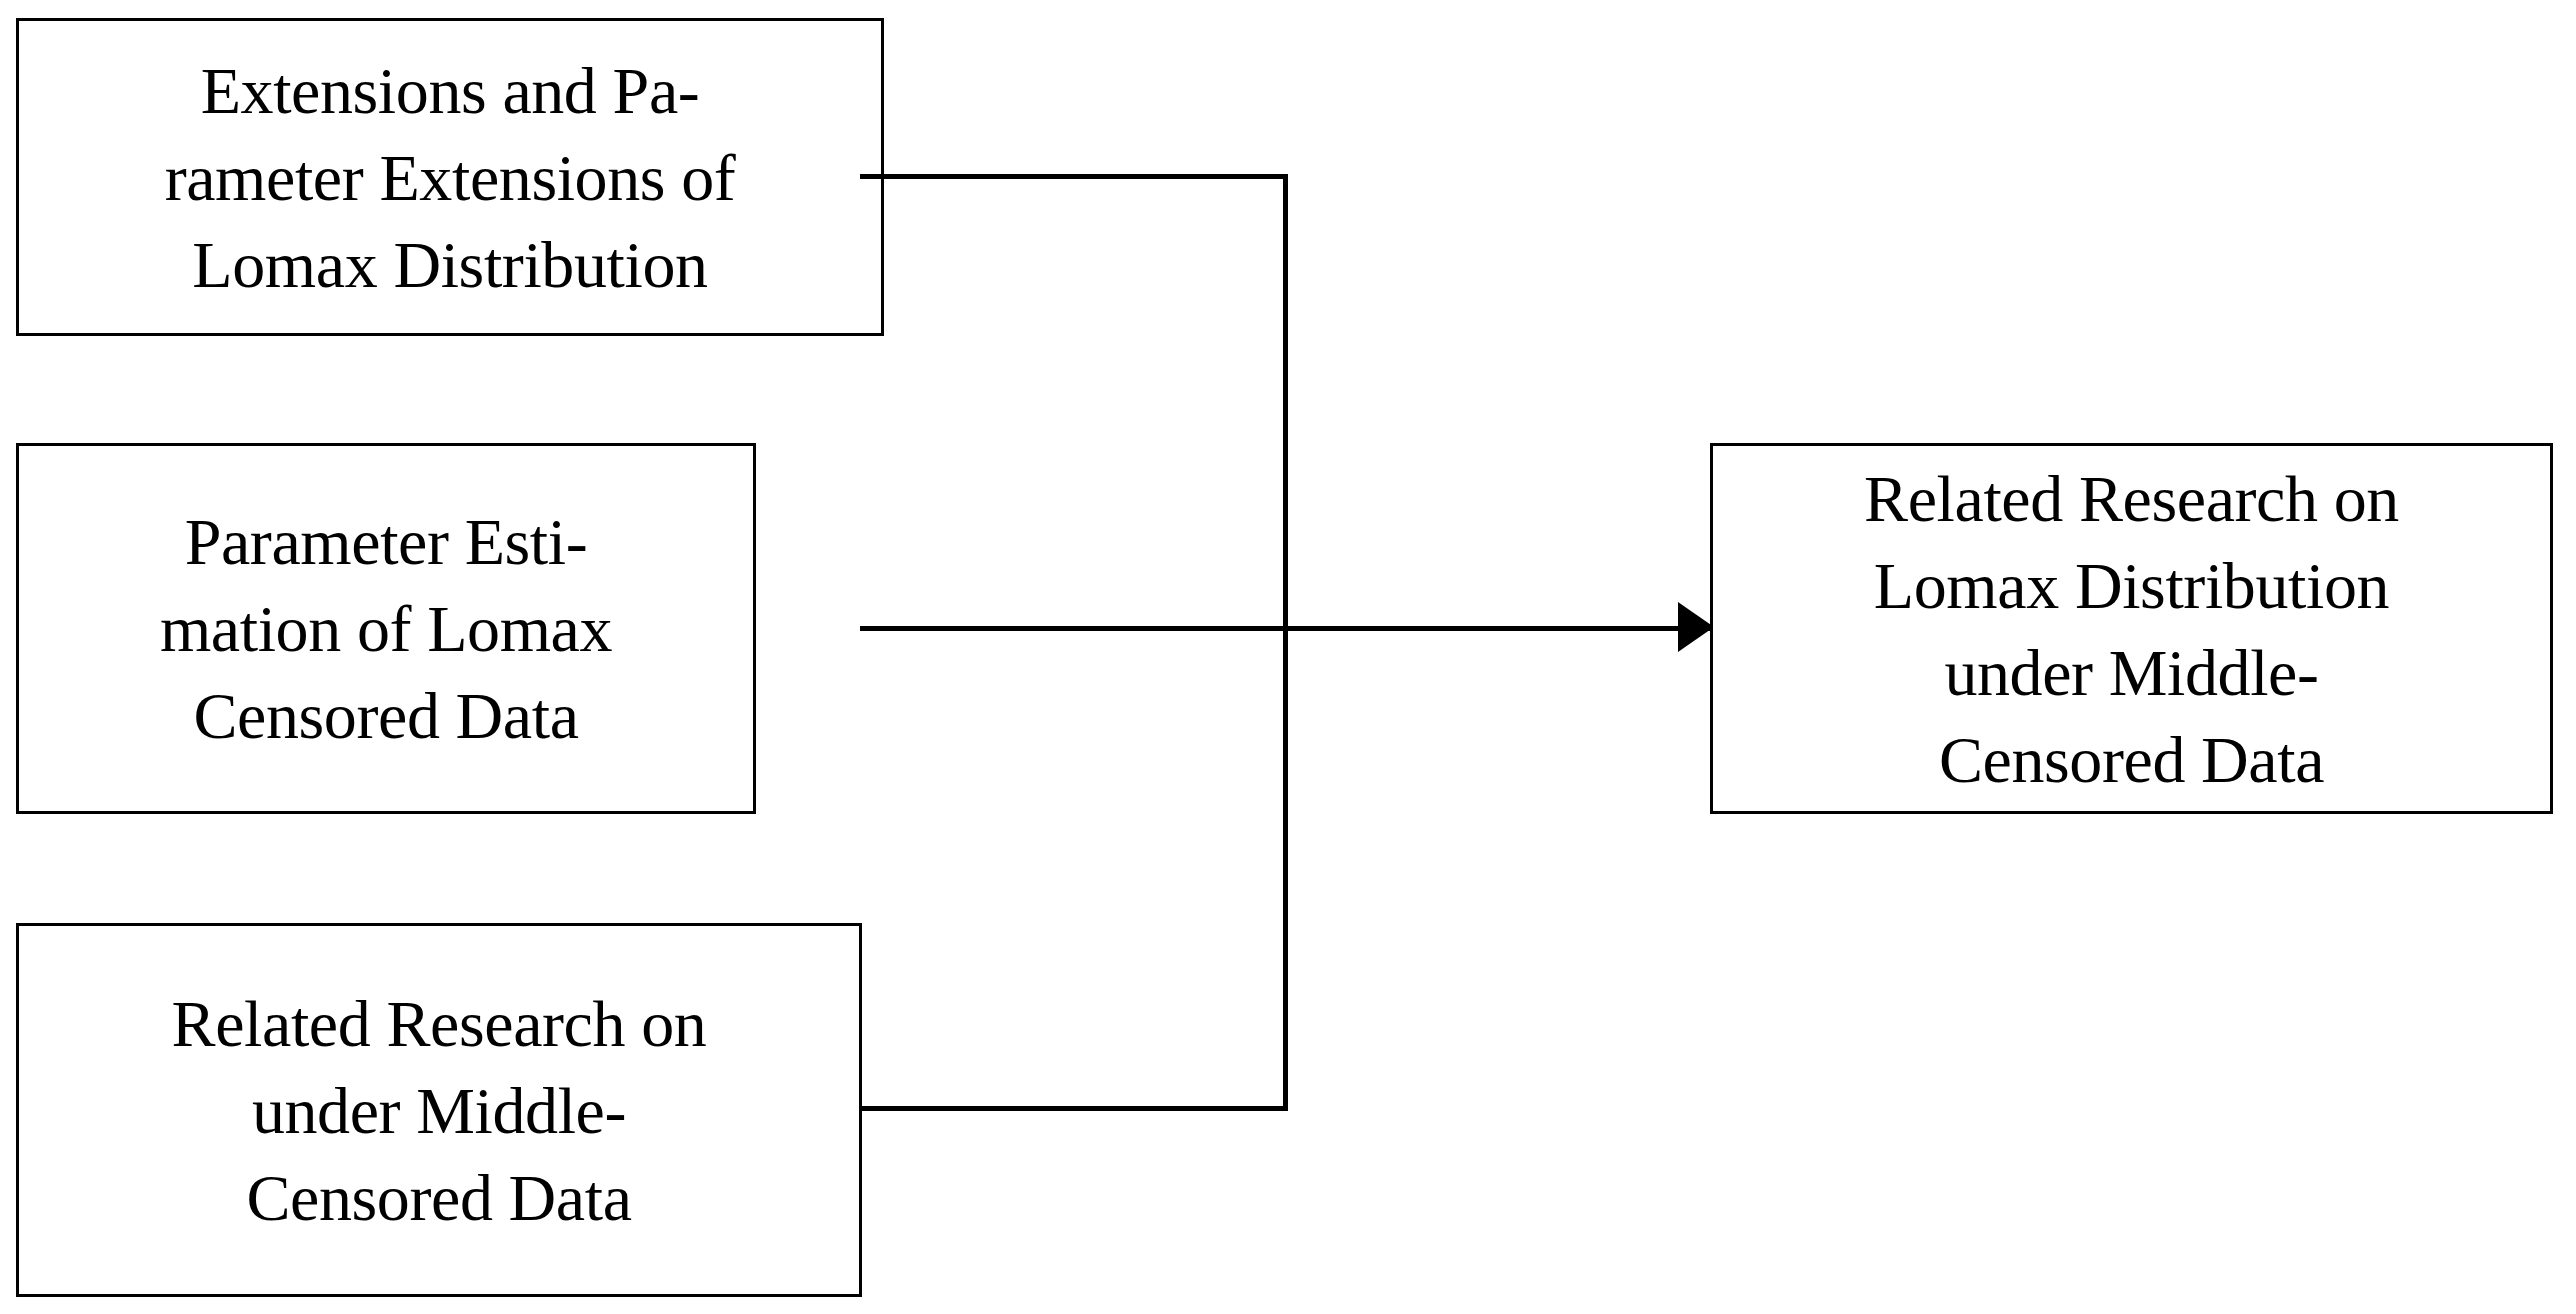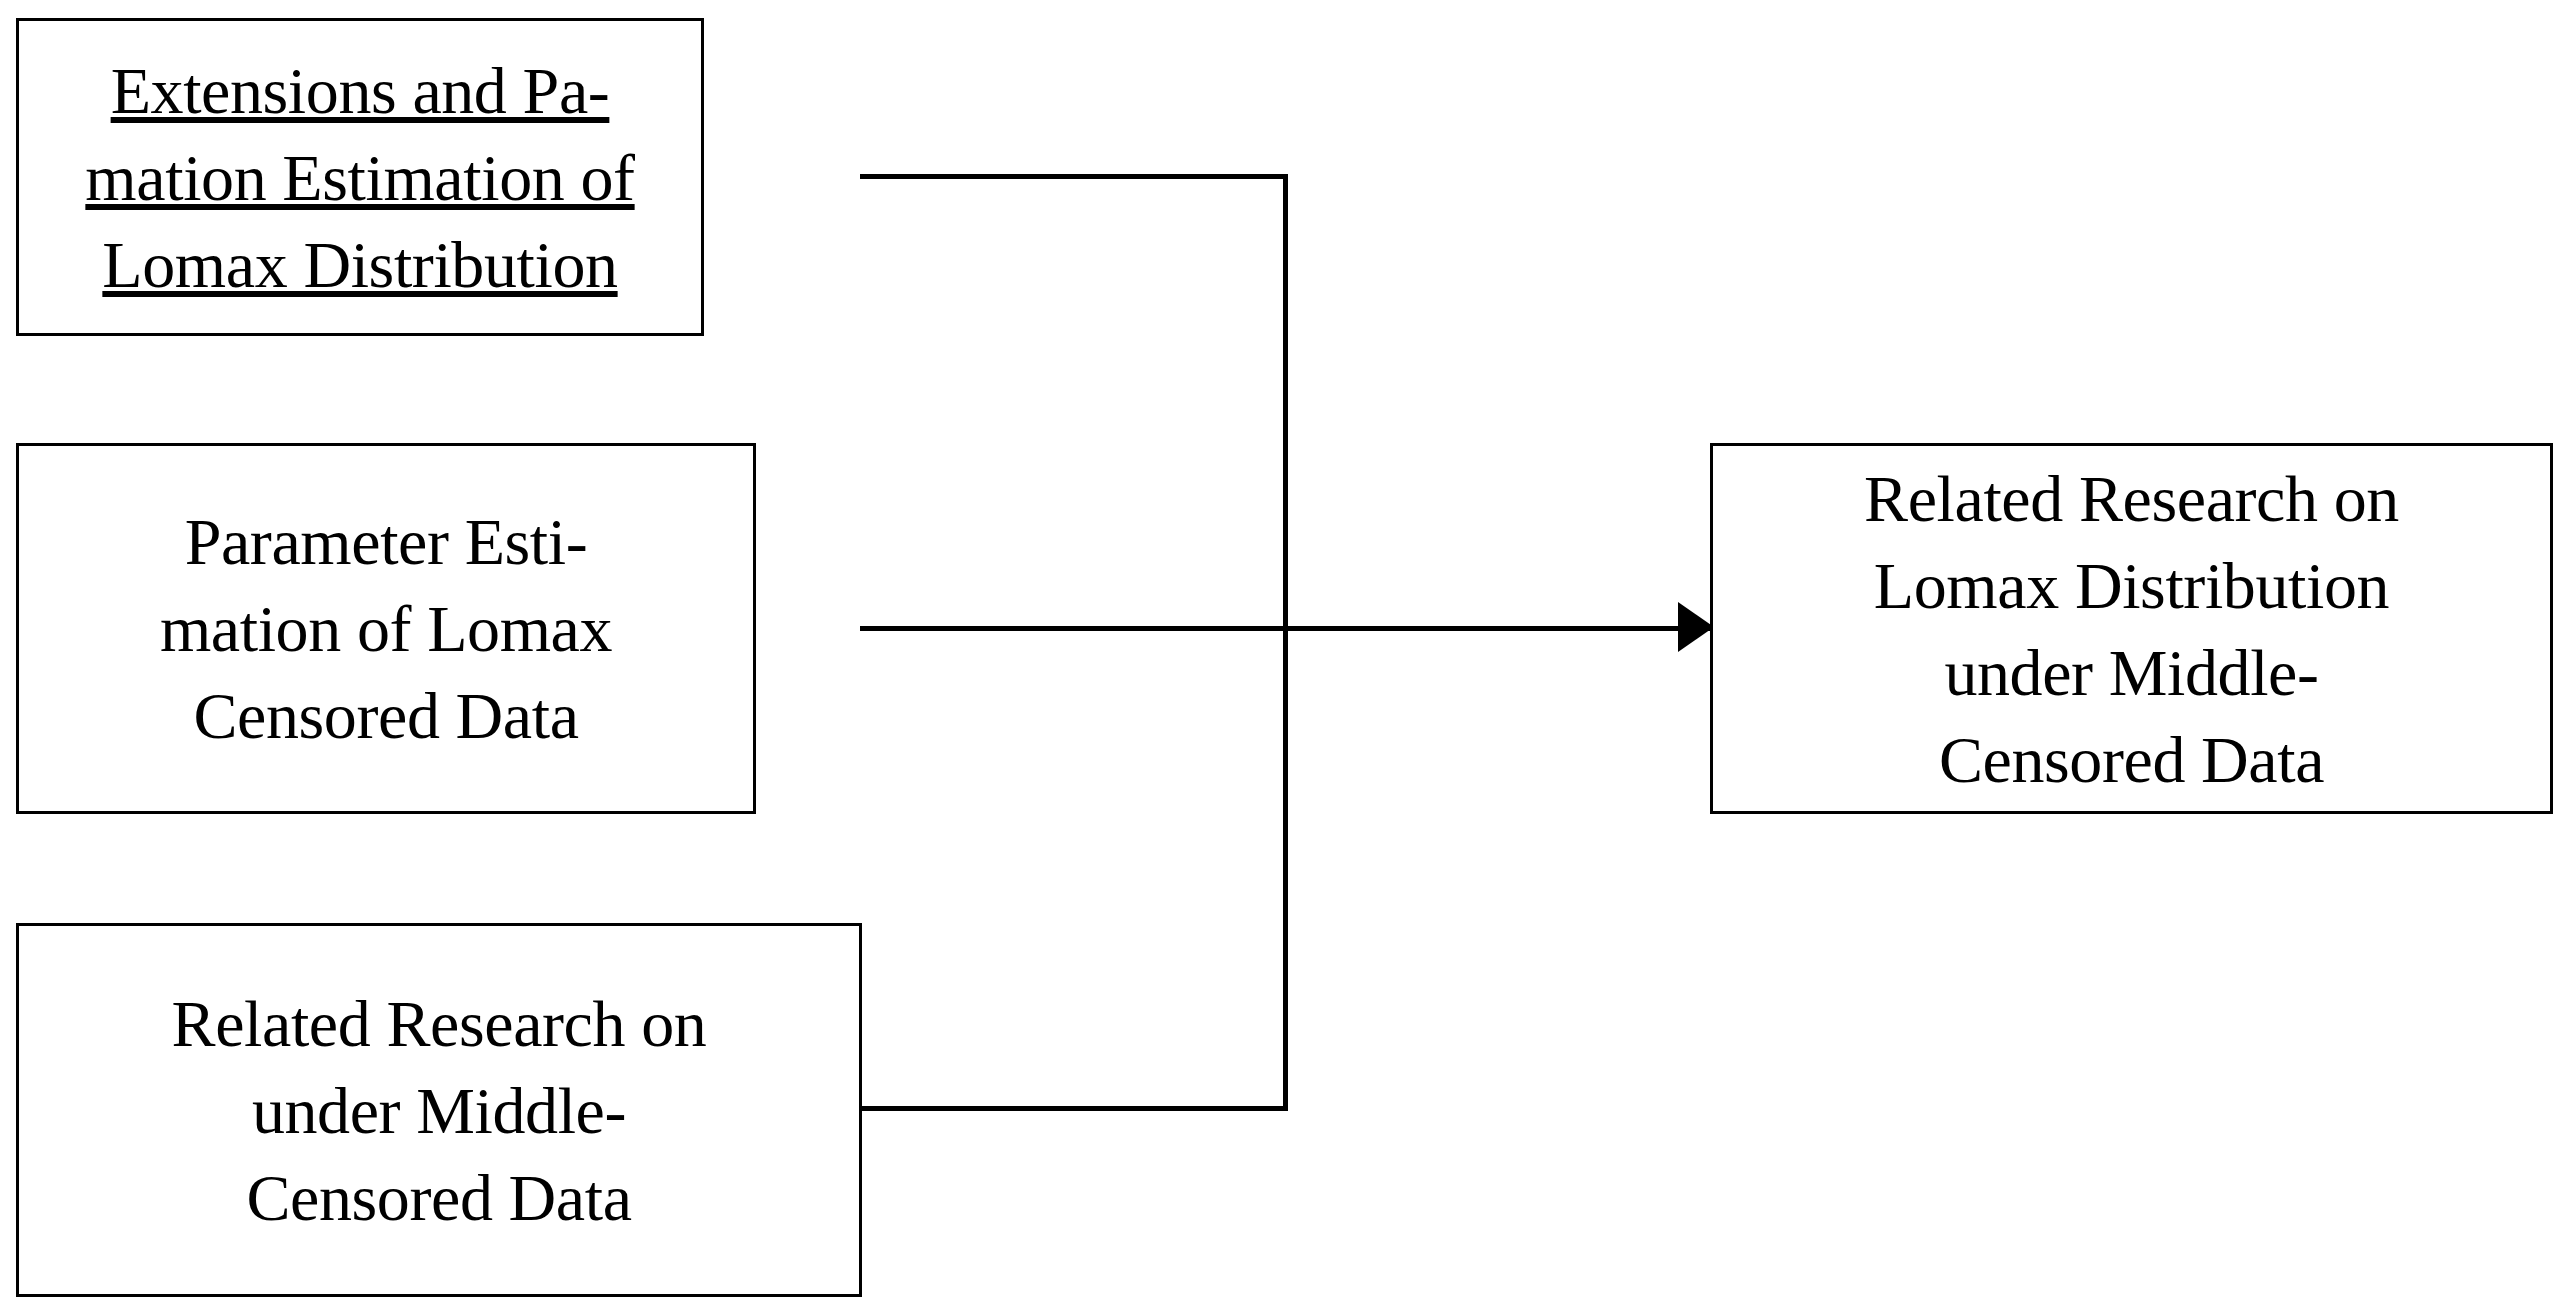--- a/index.html
+++ b/index.html
@@ -30,21 +30,21 @@
   }
   .node-text {
     display: block;
     font-size: 66px;
     line-height: 87px;
     letter-spacing: -0.4px;
     white-space: pre;
     color: #000000;
   }
   
-  #box-extensions      { left: 16px;   top: 18px;   width: 688px; height: 318px; text-decoration: underline; }
+  #box-extensions      { left: 16px;   top: 18px;   width: 868px; height: 318px; }
   #box-censored        { left: 16px;   top: 443px;  width: 740px; height: 371px; }
   #box-middle-censored { left: 16px;   top: 923px; width: 846px; height: 374px; }
   #box-result          { left: 1710px; top: 443px;  width: 843px; height: 371px; }
 
   
   .conn {
     position: absolute;
     background: #000000;
   }
   .h-line { height: 5.4px; }
@@ -67,21 +67,21 @@
     border-left: 36px solid #000000;
   }
 </style>
 </head>
 <body>
 
 <div id="canvas">
 
   <div class="node-box" id="box-extensions">
     <span class="node-text">Extensions and Pa-</span>
-    <span class="node-text">mation Estimation of</span>
+    <span class="node-text">rameter Extensions of</span>
     <span class="node-text">Lomax Distribution</span>
   </div>
 
   <div class="node-box" id="box-censored">
     <span class="node-text">Parameter Esti-</span>
     <span class="node-text">mation of Lomax</span>
     <span class="node-text">Censored Data</span>
   </div>
 
   <div class="node-box" id="box-middle-censored">

